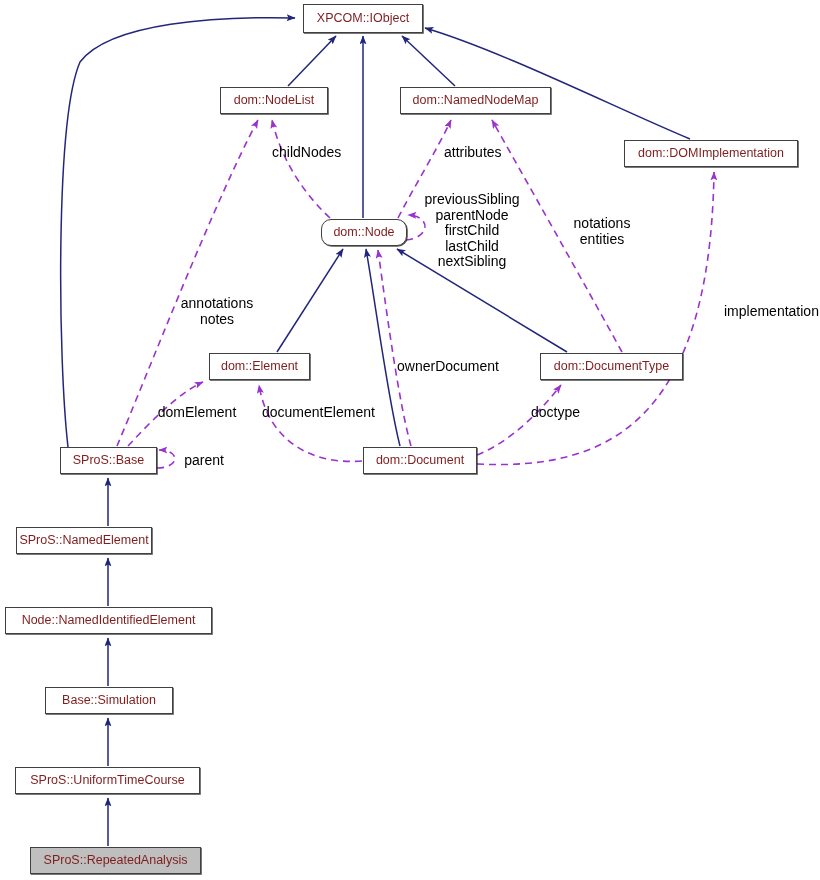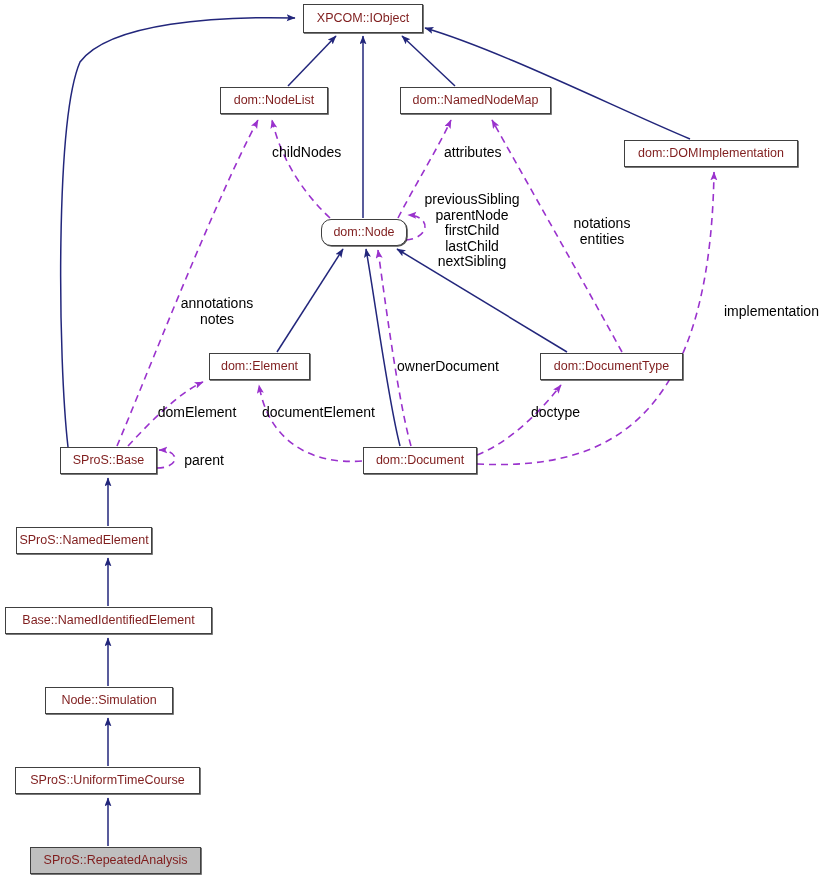--- a/index.html
+++ b/index.html
@@ -154,25 +154,25 @@
 
   <div class="node" style="left:363px;top:447px;width:114px;height:27px;">
     <span>dom::Document</span>
   </div>
 
   <div class="node" style="left:16px;top:527px;width:136px;height:27px;">
     <span>SProS::NamedElement</span>
   </div>
 
   <div class="node" style="left:5px;top:607px;width:207px;height:27px;">
-    <span>Base::NamedIdentifiedElement</span>
+    <span>Node::NamedIdentifiedElement</span>
   </div>
 
   <div class="node" style="left:45px;top:687px;width:128px;height:27px;">
-    <span>Node::Simulation</span>
+    <span>Base::Simulation</span>
   </div>
 
   <div class="node" style="left:15px;top:767px;width:185px;height:27px;">
     <span>SProS::UniformTimeCourse</span>
   </div>
 
   <div class="node current" style="left:22px;top:847px;width:171px;height:27px;">
     <span>SProS::RepeatedAnalysis</span>
   </div>
 

